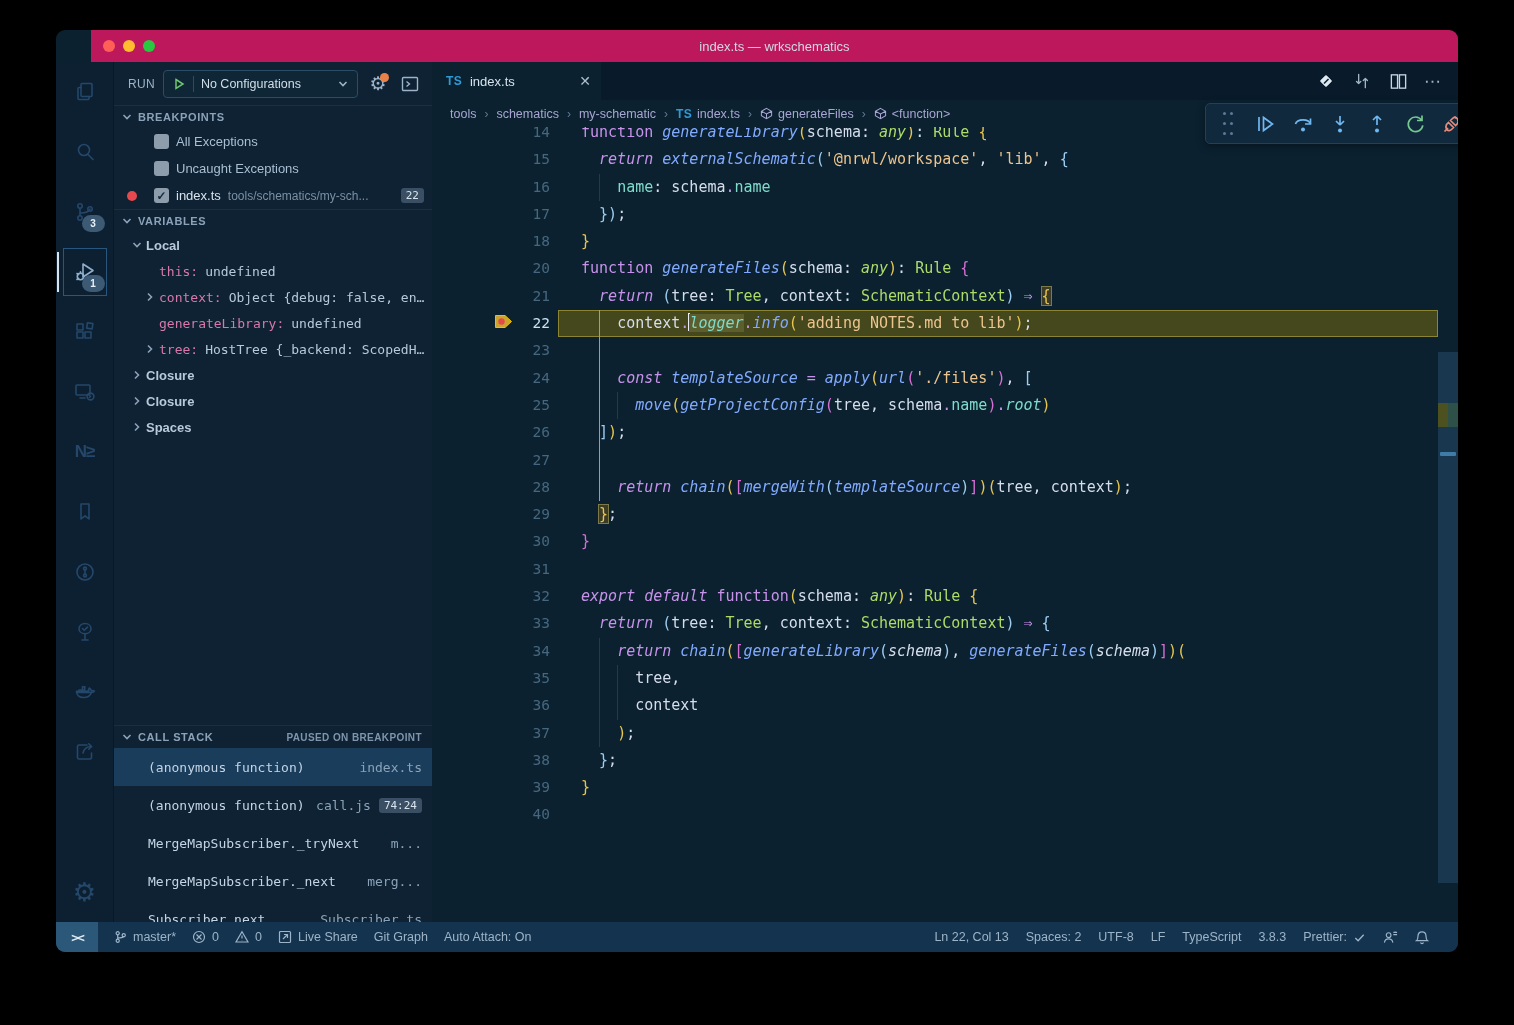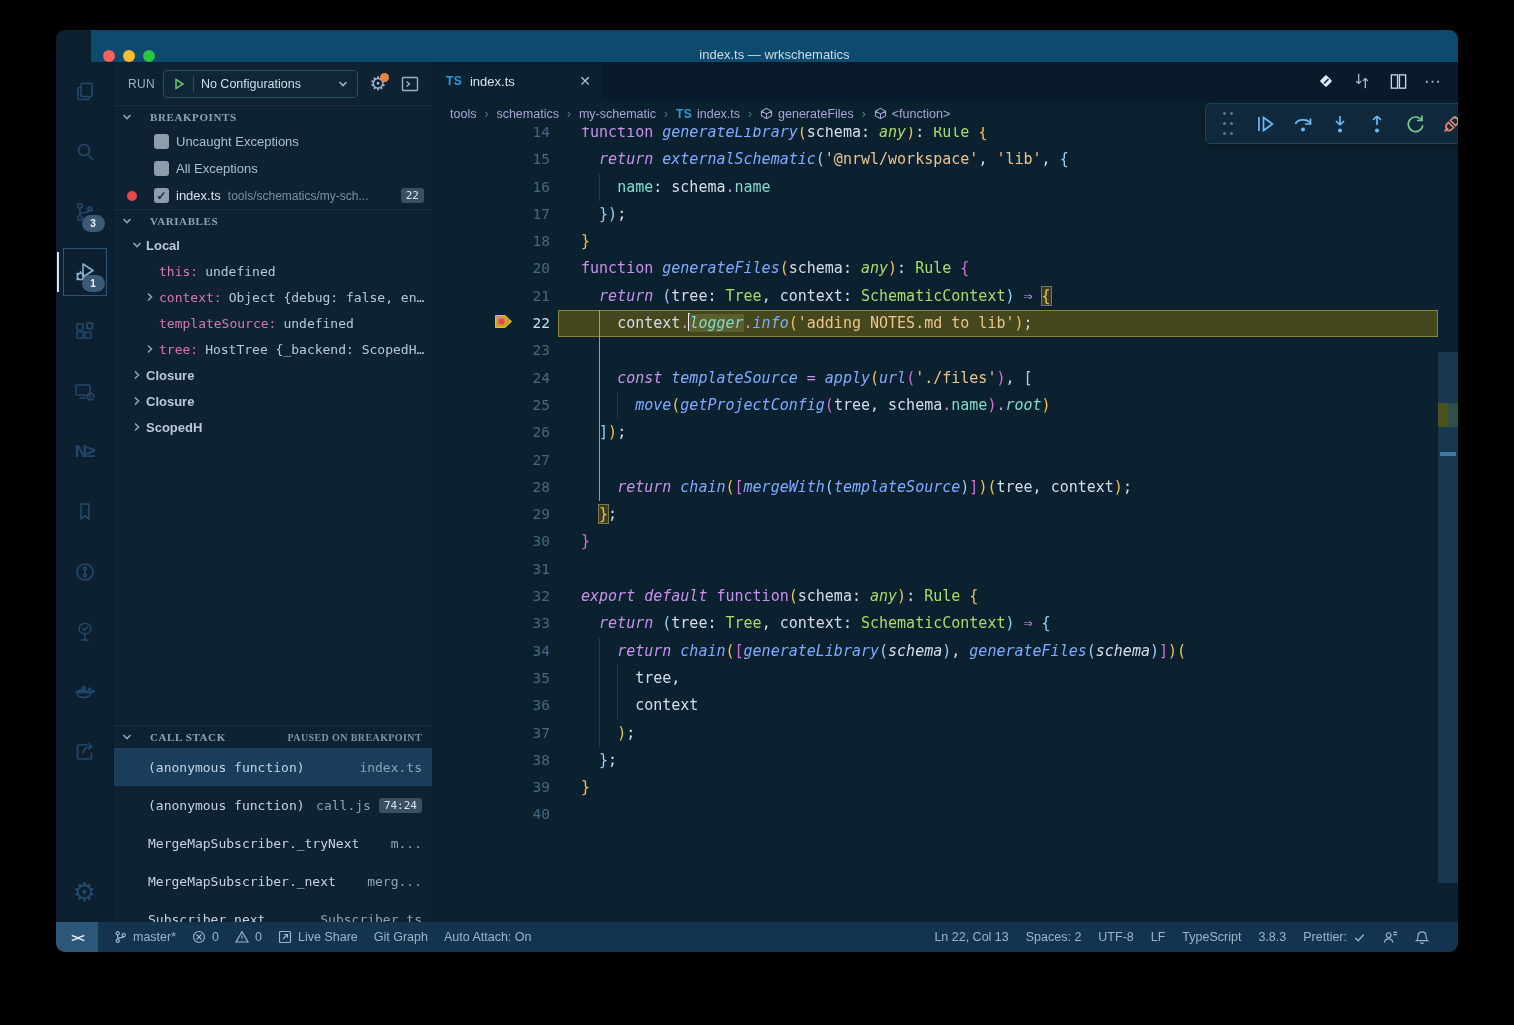--- a/index.html
+++ b/index.html
@@ -1,21 +1,21 @@
 <!DOCTYPE html>
 <html style="--c-kw: #c792ea; --c-fn: #82aaff; --c-vr: #d6deeb; --c-ty: #addb67; --c-pr: #7fdbca; --c-st: #ecc48d; --c-b1: #e8c64e; --c-b2: #d670d6; --c-b3: #9ecdf2;"><head>
 <meta charset="utf-8">
 <style>
   html,body{margin:0;padding:0;background:#000;}
   body{width:1514px;height:1025px;position:relative;overflow:hidden;
        font-family:"Liberation Sans",sans-serif;-webkit-font-smoothing:antialiased;}
   .window{position:absolute;left:56px;top:30px;width:1402px;height:922px;
           border-radius:9px;overflow:hidden;background:#0b2130;display:flex;flex-direction:column;}
   
-  .titlebar{height:32px;background:#0c4a6e;display:flex;align-items:flex-end;position:relative;flex:0 0 32px;margin-left:35px;}
+  .titlebar{height:32px;background:#be185d;display:flex;align-items:center;position:relative;flex:0 0 32px;margin-left:35px;}
   .lights{display:flex;gap:8px;margin-left:12px;}
   .light{width:12px;height:12px;border-radius:50%;}
   .title{position:absolute;left:0;right:0;text-align:center;font-size:13px;color:#cfdbe6;pointer-events:none;}
   
   .main{flex:1;display:flex;min-height:0;}
   
   .activitybar{width:57px;background:#0d2032;display:flex;flex-direction:column;align-items:center;position:relative;flex:0 0 57px;}
   .ab-item{width:48px;height:60px;display:flex;align-items:center;justify-content:center;position:relative;color:#24476a;}
   .ab-item svg{stroke:#24476a;}
   .ab-item.active{color:#8fb0cc;}
@@ -32,22 +32,22 @@
            border-left:1px solid #0a1726;box-sizing:border-box;overflow:hidden;font-size:13px;color:#a9bfd2;}
   .run-header{height:43px;display:flex;align-items:center;padding:0 10px 0 14px;gap:8px;flex:0 0 43px;}
   .run-label{font-size:12px;color:#9db3c7;letter-spacing:.3px;}
   .run-dd{flex:1;height:26px;border:1px solid #2c4c68;border-radius:4px;background:#0e2636;
           display:flex;align-items:center;padding:0 8px;gap:7px;min-width:0;}
   .run-dd .sep{width:1px;height:16px;background:#2c4c68;}
   .run-dd-label{flex:1;color:#d2dfeb;font-size:12.5px;white-space:nowrap;overflow:hidden;}
   .icon-btn{position:relative;display:flex;align-items:center;justify-content:center;width:24px;height:24px;color:#9db3c7;}
   .gear-small{font-size:19px;color:#9db3c7;line-height:1;}
   .gear-dot{position:absolute;right:1px;top:1px;width:9px;height:9px;border-radius:50%;background:#e8824a;}
-  .sect-header{height:22px;display:flex;align-items:center;padding:0 10px 0 6px;gap:16px;
-               border-top:1px solid #152f44;background:#0e2233;flex:0 0 22px;font-family:Liberation Serif, serif;}
+  .sect-header{height:22px;display:flex;align-items:center;padding:0 10px 0 6px;gap:4px;
+               border-top:1px solid #152f44;background:#0e2233;flex:0 0 22px;}
   .sect-title{font-size:11px;font-weight:bold;letter-spacing:.6px;color:#8ba2b8;}
   .sect-right{margin-left:auto;font-size:10px;font-weight:bold;color:#7e95ac;letter-spacing:.4px;}
   .chev{width:14px;height:14px;flex:0 0 14px;display:flex;align-items:center;justify-content:center;}
   .chev svg{stroke:#8ba2b8;}
   .row{height:27px;display:flex;align-items:center;gap:7px;padding-left:40px;position:relative;}
   .row .bp-dot{position:absolute;left:13px;width:10px;height:10px;border-radius:50%;background:#e5494d;}
   .checkbox{width:15px;height:15px;border-radius:3px;background:#8d9dac;flex:0 0 15px;
             display:flex;align-items:center;justify-content:center;font-size:12px;color:#14283a;font-weight:bold;}
   .bp-file{color:#d6e2ec;}
   .bp-path{color:#7a90a4;font-size:12px;white-space:nowrap;overflow:hidden;flex:1;min-width:0;}
@@ -293,25 +293,25 @@
         <span class="chev">
             <svg width="12" height="12" viewBox="0 0 12 12" fill="none" stroke="#8ba2b8" stroke-width="1.6">
               <path d="M2.5 4l3.5 3.5L9.5 4"></path>
             </svg>
           </span>
         <span class="sect-title">BREAKPOINTS</span>
       </div>
       <div id="bp-rows">
           <div class="row">
             <span class="checkbox"></span>
-            <span>Uncaught Exceptions</span>
+            <span>All Exceptions</span>
           </div>
           <div class="row">
             <span class="checkbox"></span>
-            <span>All Exceptions</span>
+            <span>Uncaught Exceptions</span>
           </div>
           <div class="row">
             <span class="bp-dot"></span>
             <span class="checkbox">✓</span>
             <span class="bp-file">index.ts</span>
             <span class="bp-path">tools/schematics/my-sch...</span>
             <span class="badge">22</span>
           </div>
         </div>
 
@@ -341,21 +341,21 @@
             <span class="chev">
               <svg width="12" height="12" viewBox="0 0 12 12" fill="none" stroke="#8ba2b8" stroke-width="1.6">
                 <path d="M4 2.5l3.5 3.5L4 9.5"></path>
               </svg>
             </span>
             <span class="var-name">context:</span>
             <span class="var-value">Object {debug: false, en…</span>
           </div>
           <div class="var-row" style="padding-left: 29px;">
             <span class="chev"></span>
-            <span class="var-name">templateSource:</span>
+            <span class="var-name">generateLibrary:</span>
             <span class="var-value">undefined</span>
           </div>
           <div class="var-row" style="padding-left: 29px;">
             <span class="chev">
               <svg width="12" height="12" viewBox="0 0 12 12" fill="none" stroke="#8ba2b8" stroke-width="1.6">
                 <path d="M4 2.5l3.5 3.5L4 9.5"></path>
               </svg>
             </span>
             <span class="var-name">tree:</span>
             <span class="var-value">HostTree {_backend: ScopedH…</span>
@@ -375,21 +375,21 @@
               </svg>
             </span>
             <span class="vgroup-label">Closure</span>
           </div>
           <div class="var-row" style="padding-left: 16px;">
             <span class="chev">
               <svg width="12" height="12" viewBox="0 0 12 12" fill="none" stroke="#8ba2b8" stroke-width="1.6">
                 <path d="M4 2.5l3.5 3.5L4 9.5"></path>
               </svg>
             </span>
-            <span class="vgroup-label">ScopedH</span>
+            <span class="vgroup-label">Spaces</span>
           </div>
         </div>
 
       <div class="watch-body"></div>
 
       <div class="sect-header" style="margin-top:132px">
         <span class="chev">
             <svg width="12" height="12" viewBox="0 0 12 12" fill="none" stroke="#8ba2b8" stroke-width="1.6">
               <path d="M2.5 4l3.5 3.5L9.5 4"></path>
             </svg>

